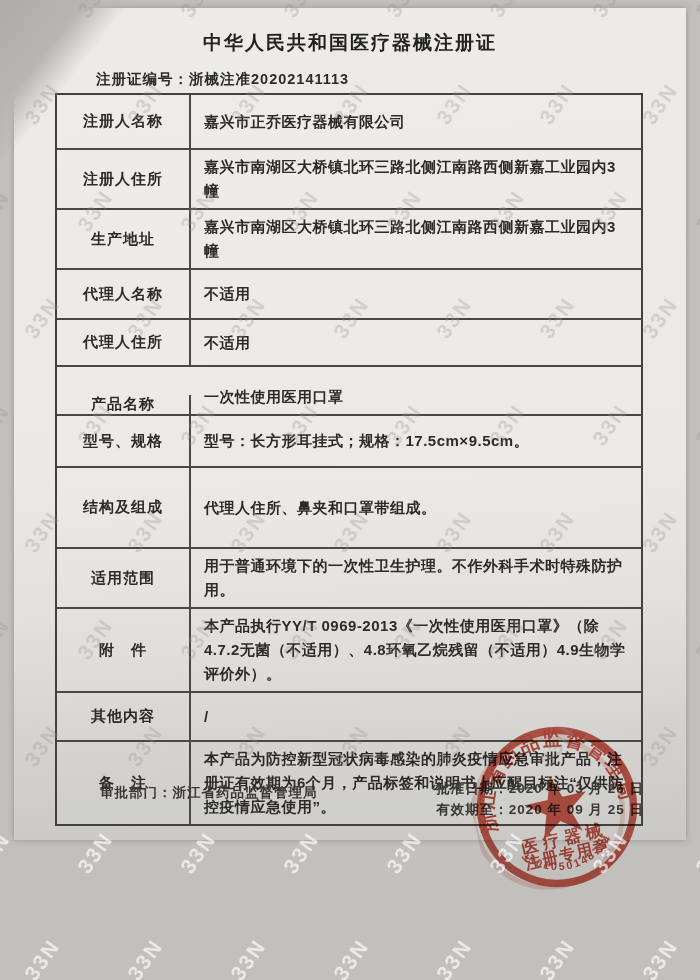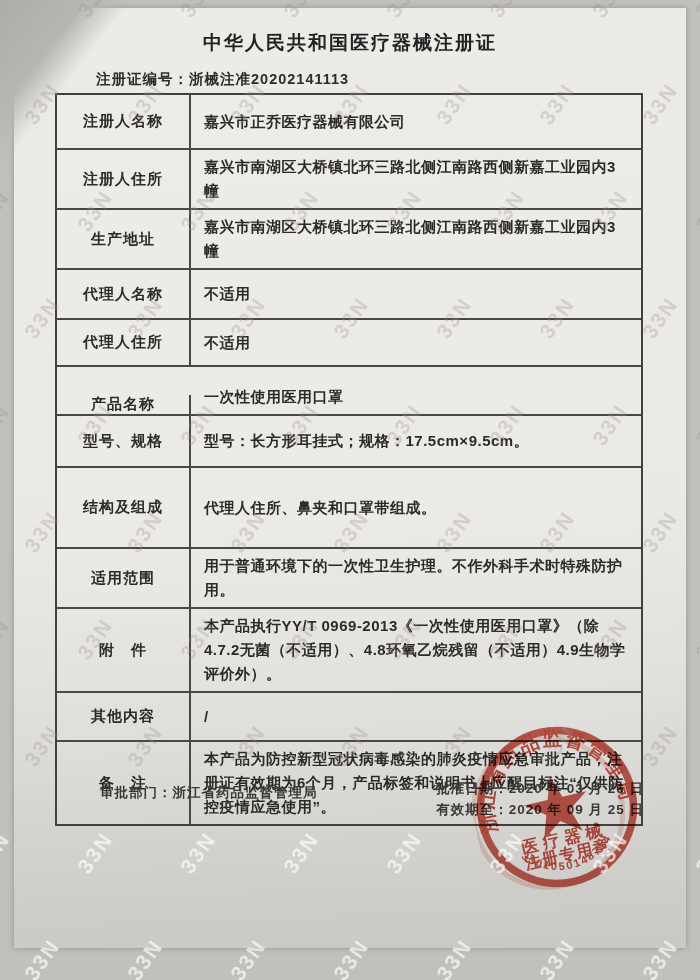--- a/index.html
+++ b/index.html
@@ -4,21 +4,21 @@
 <style>
   html,body{margin:0;padding:0;}
   body{
     width:700px;height:980px;overflow:hidden;position:relative;
     background:#c2c0bd;
     font-family:"Liberation Sans","DejaVu Sans",sans-serif;
     -webkit-font-smoothing:antialiased;
   }
   .scene{position:absolute;inset:0;}
   .paper{
-    position:absolute;left:14px;top:8px;width:672px;height:940px;
+    position:absolute;left:14px;top:8px;width:672px;height:832px;
     background:linear-gradient(178deg,#edebe7 0%,#ebe9e5 55%,#e2e0dc 72%,#d2d1cd 88%,#c9c8c4 100%);
     box-shadow:0 0 6px rgba(0,0,0,.25);
   }
   .corner-shade{
     position:absolute;left:0;top:0;width:130px;height:160px;z-index:2;
     background:linear-gradient(128deg,#aeaca9 0%,#b8b6b3 34%,rgba(184,182,179,0) 52%);
     pointer-events:none;
   }
   .page-title{
     position:absolute;top:22px;left:0;width:100%;margin:0;

